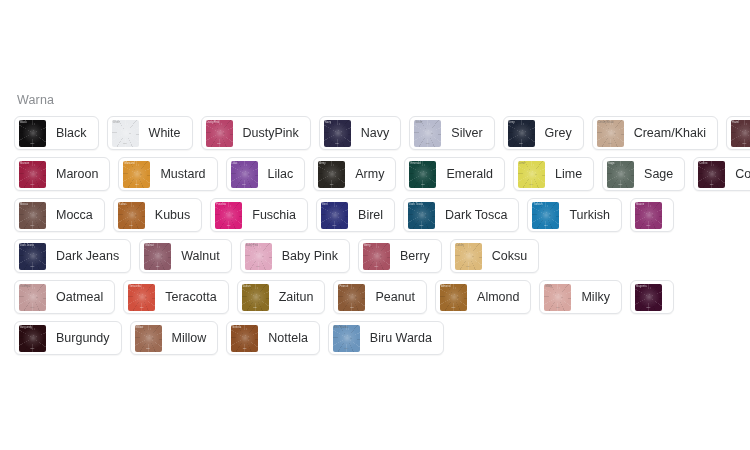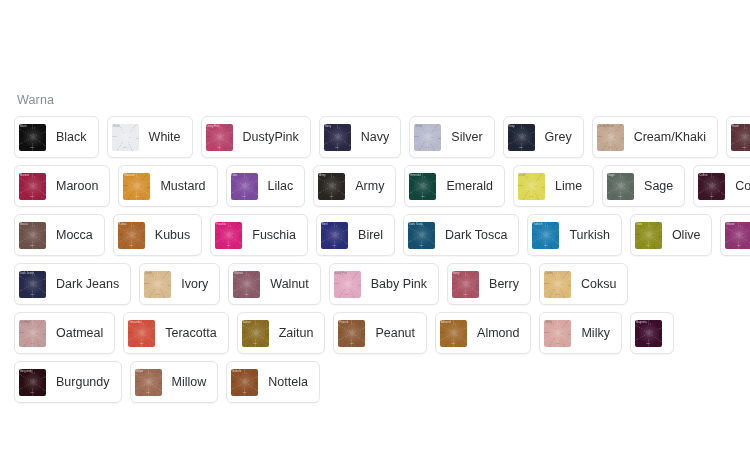--- a/index.html
+++ b/index.html
@@ -43,21 +43,21 @@
     gap: 8px;
     align-items: flex-start;
   }
   .swatch-card {
     display: inline-flex;
     align-items: center;
     background: #ffffff;
     border: 1px solid #e3e5e8;
     border-radius: 6px;
     padding: 4px 11px 4px 4px;
-    height: 42px;
+    height: 34px;
     box-shadow: 0 1px 1px rgba(0,0,0,0.045);
     cursor: pointer;
     flex: 0 0 auto;
   }
   .swatch-thumb {
     width: 27px;
     height: 27px;
     flex: 0 0 27px;
     border-radius: 2px;
     position: relative;
@@ -292,53 +292,37 @@
         </div>
         <div class="swatch-card">
           <div class="swatch-thumb" style="background-color: rgb(26, 123, 176);">
             <div class="tex"></div>
             <div class="tag">Turkish</div>
             <div class="tag-b">Rily</div>
           </div>
           <span class="swatch-label">Turkish</span>
         </div>
         <div class="swatch-card">
-          <div class="swatch-thumb" style="background-color: rgb(141, 142, 28);">
-            <div class="tex"></div>
-            <div class="tag">Olive</div>
-            <div class="tag-b">Rily</div>
-          </div>
-          <span class="swatch-label">Olive</span>
-        </div>
-        <div class="swatch-card">
           <div class="swatch-thumb" style="background-color: rgb(142, 52, 114);">
             <div class="tex"></div>
             <div class="tag">Mauve</div>
             <div class="tag-b">Rily</div>
           </div>
         </div>
       </div>
       <div class="swatch-row">
         <div class="swatch-card">
           <div class="swatch-thumb" style="background-color: rgb(37, 42, 76);">
             <div class="tex"></div>
             <div class="tag">Dark Jeans</div>
             <div class="tag-b">Rily</div>
           </div>
           <span class="swatch-label">Dark Jeans</span>
         </div>
         <div class="swatch-card">
-          <div class="swatch-thumb light" style="background-color: rgb(216, 185, 142);">
-            <div class="tex"></div>
-            <div class="tag">Ivory</div>
-            <div class="tag-b">Rily</div>
-          </div>
-          <span class="swatch-label">Ivory</span>
-        </div>
-        <div class="swatch-card">
           <div class="swatch-thumb" style="background-color: rgb(139, 90, 104);">
             <div class="tex"></div>
             <div class="tag">Walnut</div>
             <div class="tag-b">Rily</div>
           </div>
           <span class="swatch-label">Walnut</span>
         </div>
         <div class="swatch-card">
           <div class="swatch-thumb light" style="background-color: rgb(224, 168, 192);">
             <div class="tex"></div>
@@ -438,17 +422,25 @@
           </div>
           <span class="swatch-label">Millow</span>
         </div>
         <div class="swatch-card">
           <div class="swatch-thumb" style="background-color: rgb(140, 79, 38);">
             <div class="tex"></div>
             <div class="tag">Nottela</div>
             <div class="tag-b">Rily</div>
           </div>
           <span class="swatch-label">Nottela</span>
+        </div>
+        <div class="swatch-card">
+          <div class="swatch-thumb light" style="background-color: rgb(107, 149, 189);">
+            <div class="tex"></div>
+            <div class="tag">Biru Warda</div>
+            <div class="tag-b">Rily</div>
+          </div>
+          <span class="swatch-label">Biru Warda</span>
         </div>
       </div>
     </div>
 
 </div>
 
 </body></html>

